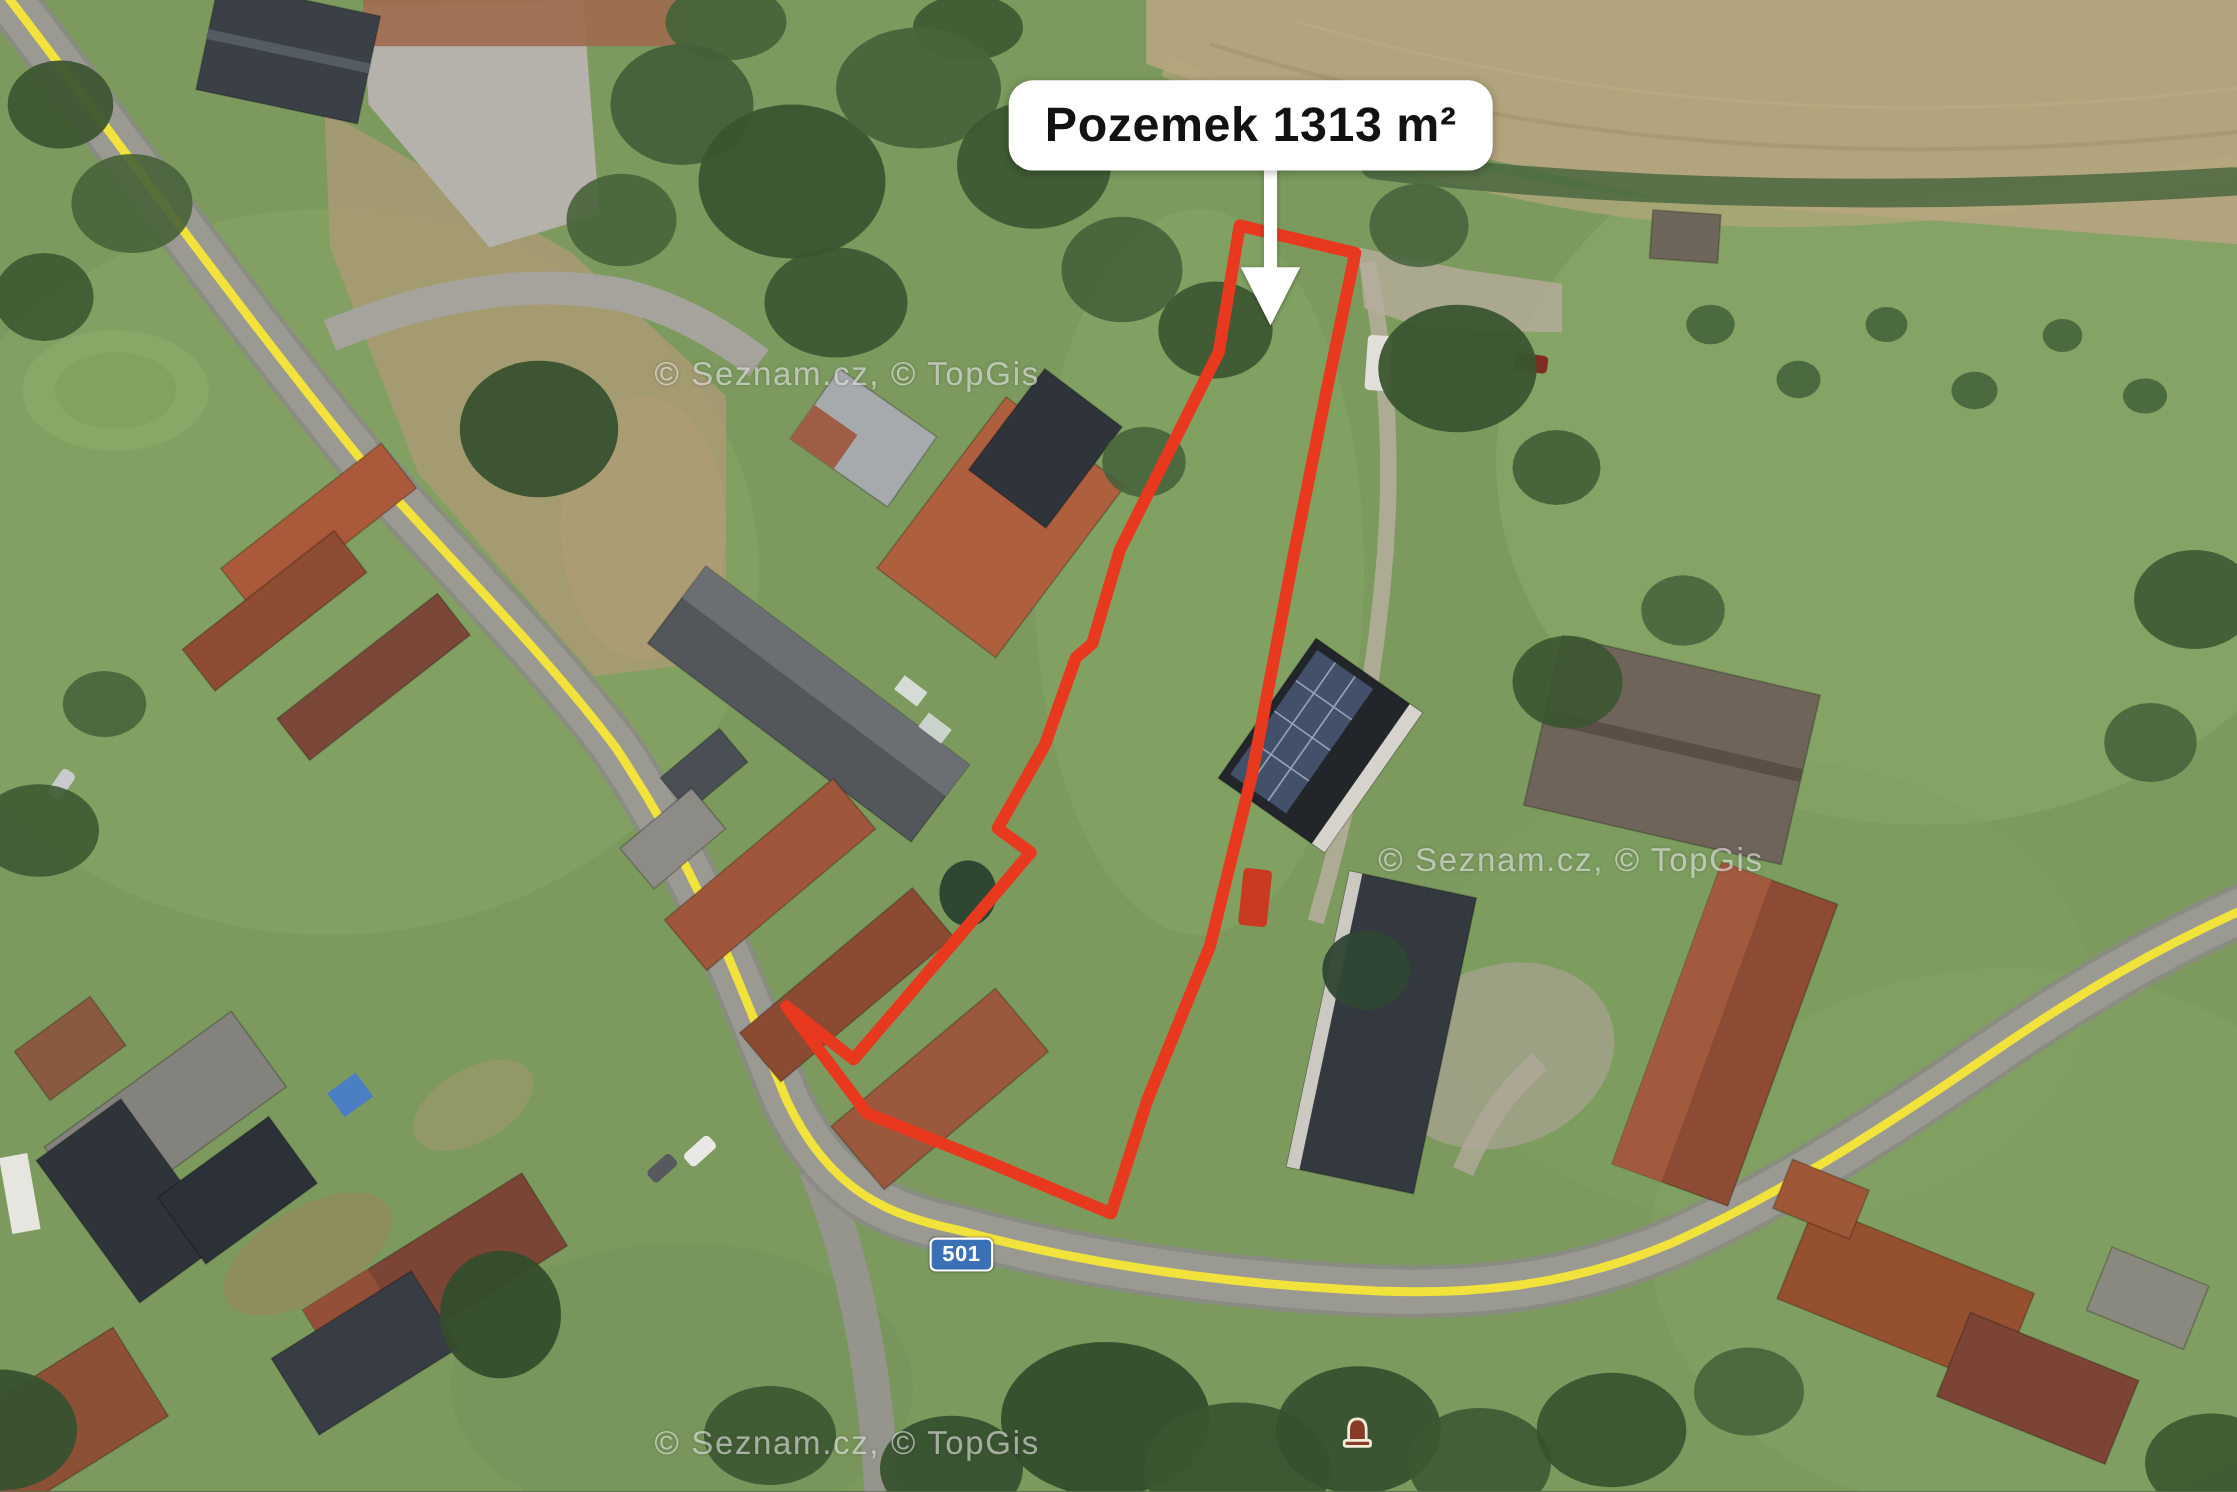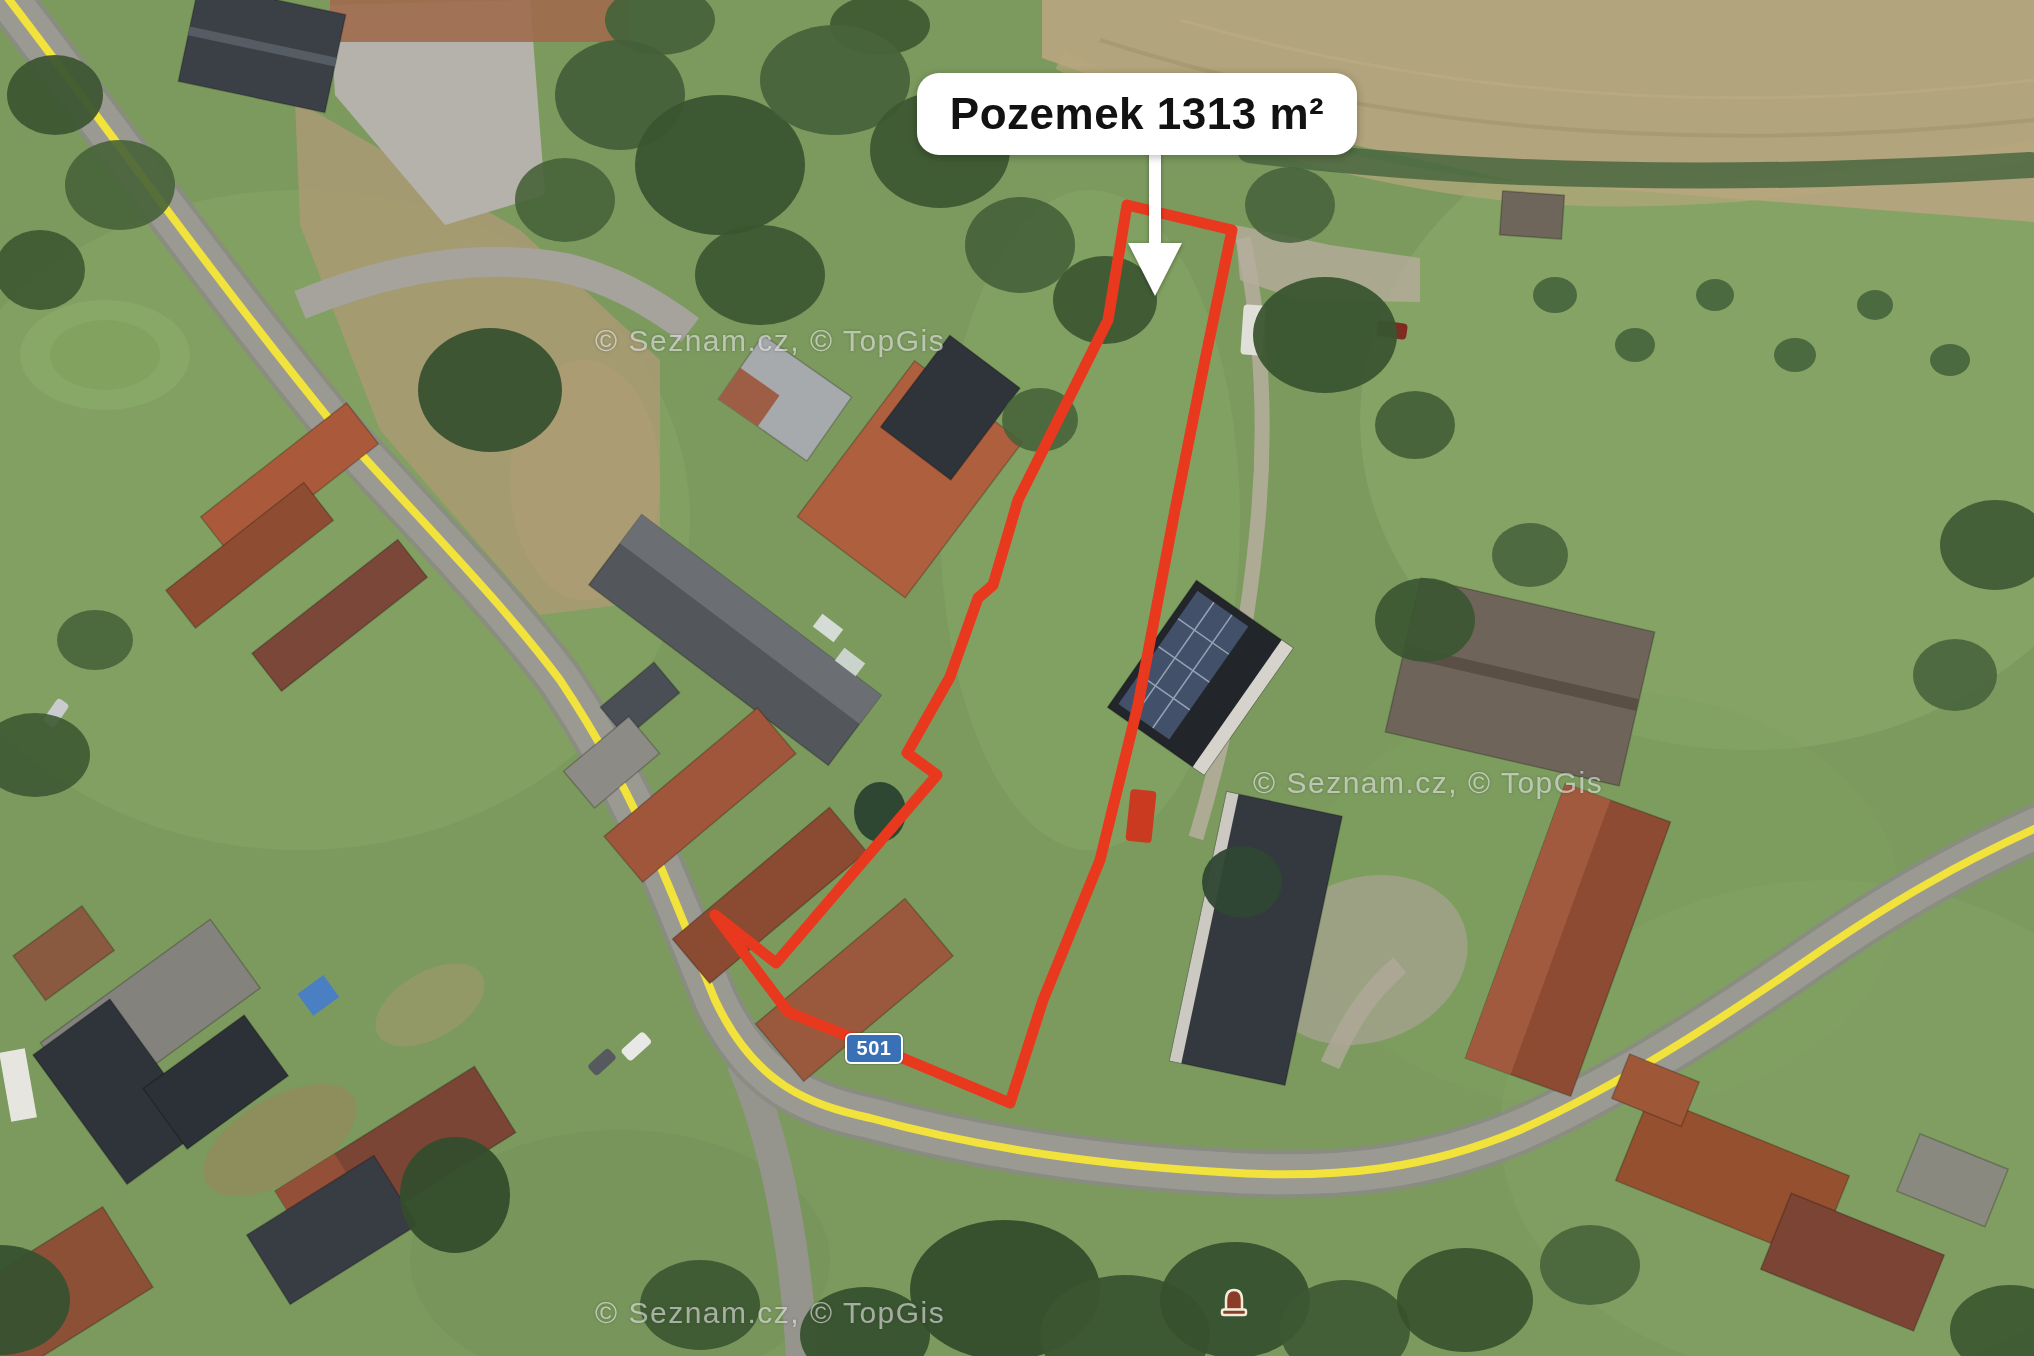--- a/index.html
+++ b/index.html
@@ -16,21 +16,21 @@
     position:absolute;left:917px;top:73px;width:440px;height:82px;
     background:var(--color-label-bg,#fff);border-radius:22px;
     display:flex;align-items:center;justify-content:center;
     box-shadow:0 2px 8px rgba(0,0,0,.28);
     font-size:44px;font-weight:bold;color:var(--color-label-text,#121212);
     letter-spacing:.5px;white-space:nowrap;
   }
   .callout-arrow{position:absolute;left:1118px;top:150px;filter:drop-shadow(0 1px 2px rgba(0,0,0,.35));}
 
   .road-badge{
-    position:absolute;left:845px;top:1033px;width:58px;height:31px;
+    position:absolute;left:845px;top:1125px;width:58px;height:31px;
     background:var(--color-badge,#3a70b5);
     border:2.5px solid #fff;border-radius:6px;box-sizing:border-box;
     box-shadow:0 0 2px rgba(0,0,0,.45);
     display:flex;align-items:center;justify-content:center;
     color:#fff;font-weight:bold;font-size:20px;letter-spacing:.5px;
   }
 
   .watermark{
     position:absolute;white-space:nowrap;
     font-size:30px;letter-spacing:1.5px;

